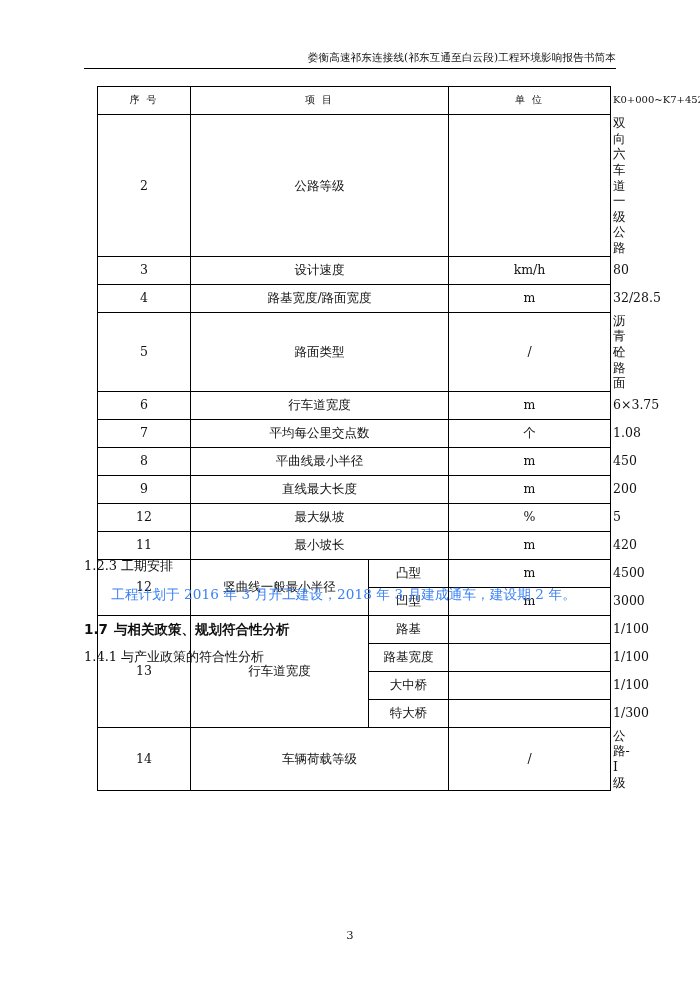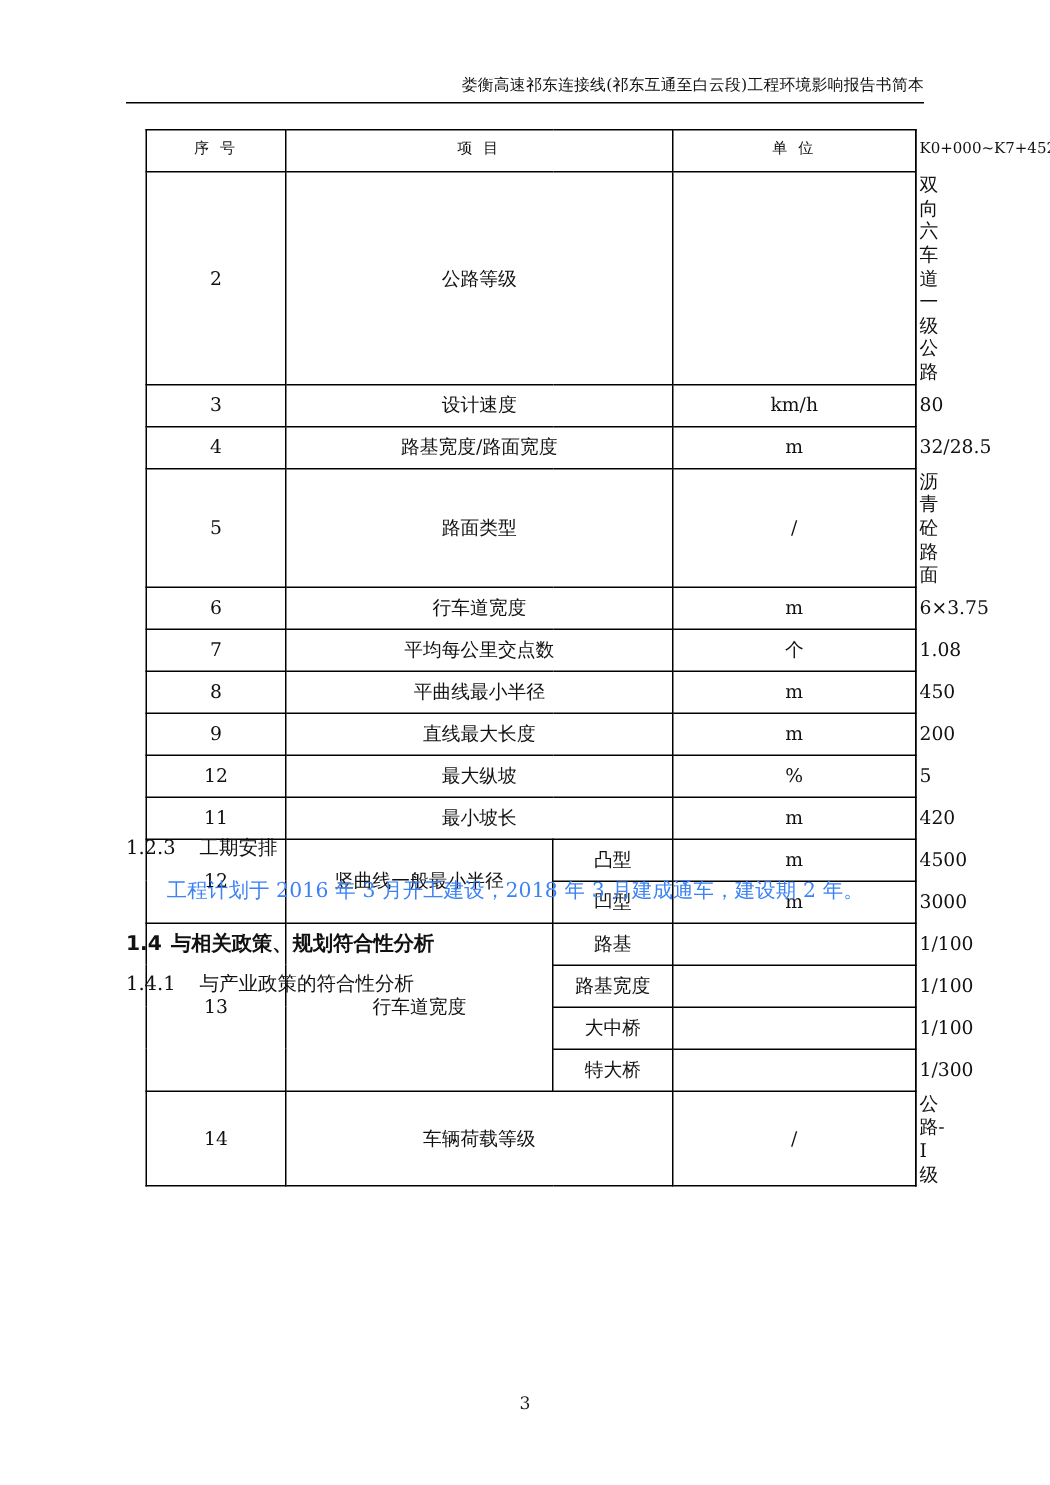--- a/index.html
+++ b/index.html
@@ -94,21 +94,21 @@
   h4.h-sub {
     margin: 8px 0 3px 0;
     font-size: 13px;
     font-weight: normal;
     font-family: "DejaVu Serif", "Liberation Serif", serif;
     color: #111;
     line-height: 1.5;
   }
   h4.h-sub .num {
     font-family: "DejaVu Serif", "Liberation Serif", serif;
-    margin-right: 16px;
+    margin-right: 4px;
   }
   p.para {
     margin: 0 0 0 0;
     font-size: 13.6px;
     font-family: "DejaVu Serif", "Liberation Serif", serif;
     line-height: 31px;
     text-align: justify;
     text-justify: inter-ideograph;
     text-indent: 2em;
     color: #3b82f6;
@@ -262,21 +262,21 @@
 
   <div class="body-area">
 
     <h4 class="h-sub">
       <span class="num">1.2.3</span><span>工期安排</span>
     </h4>
     <p class="para">工程计划于 2016 年 3 月开工建设，2018 年 3 月建成通车，建设期 2 年。</p>
 
 
     <h3 class="h-sec">
-      <span class="num">1.4</span><span>与相关政策、规划符合性分析</span>
+      <span class="num">1.7</span><span>与相关政策、规划符合性分析</span>
     </h3>
 
     <h4 class="h-sub">
       <span class="num">1.4.1</span><span>与产业政策的符合性分析</span>
     </h4>
 
   </div>
 
   <div class="footer-page">3</div>
 

